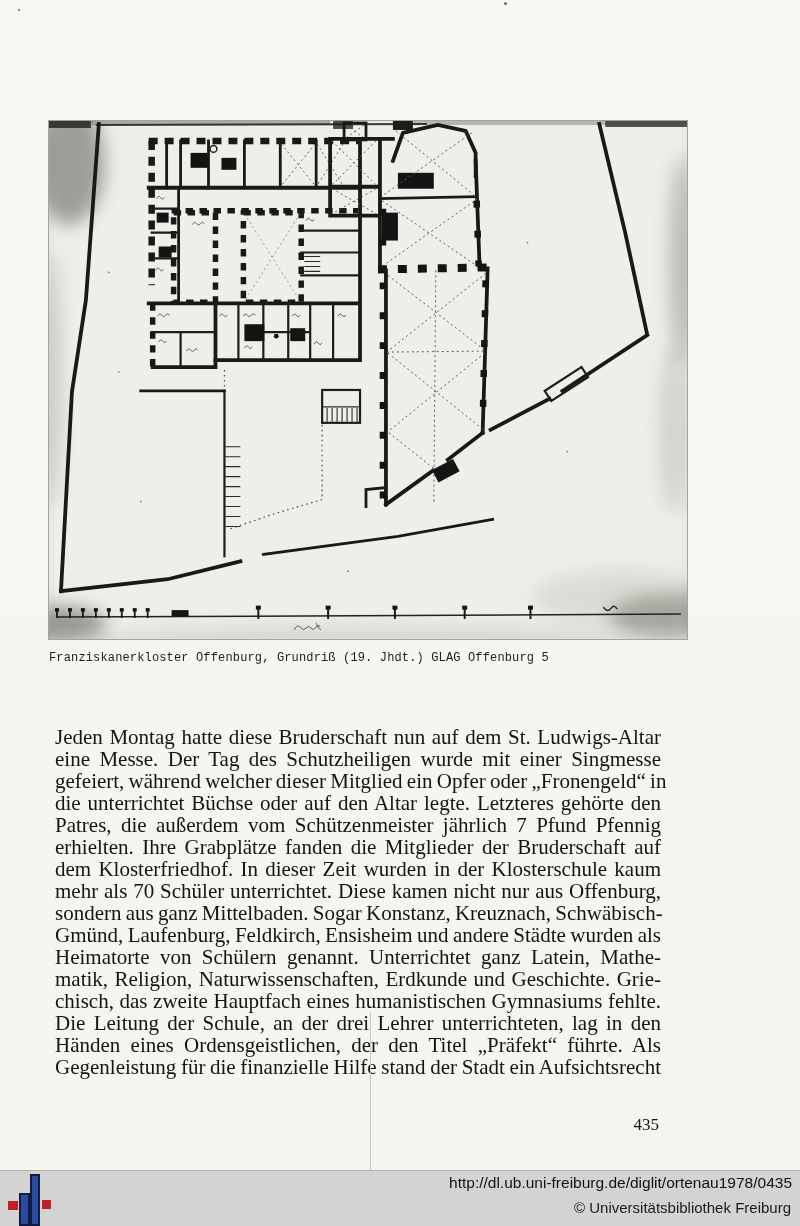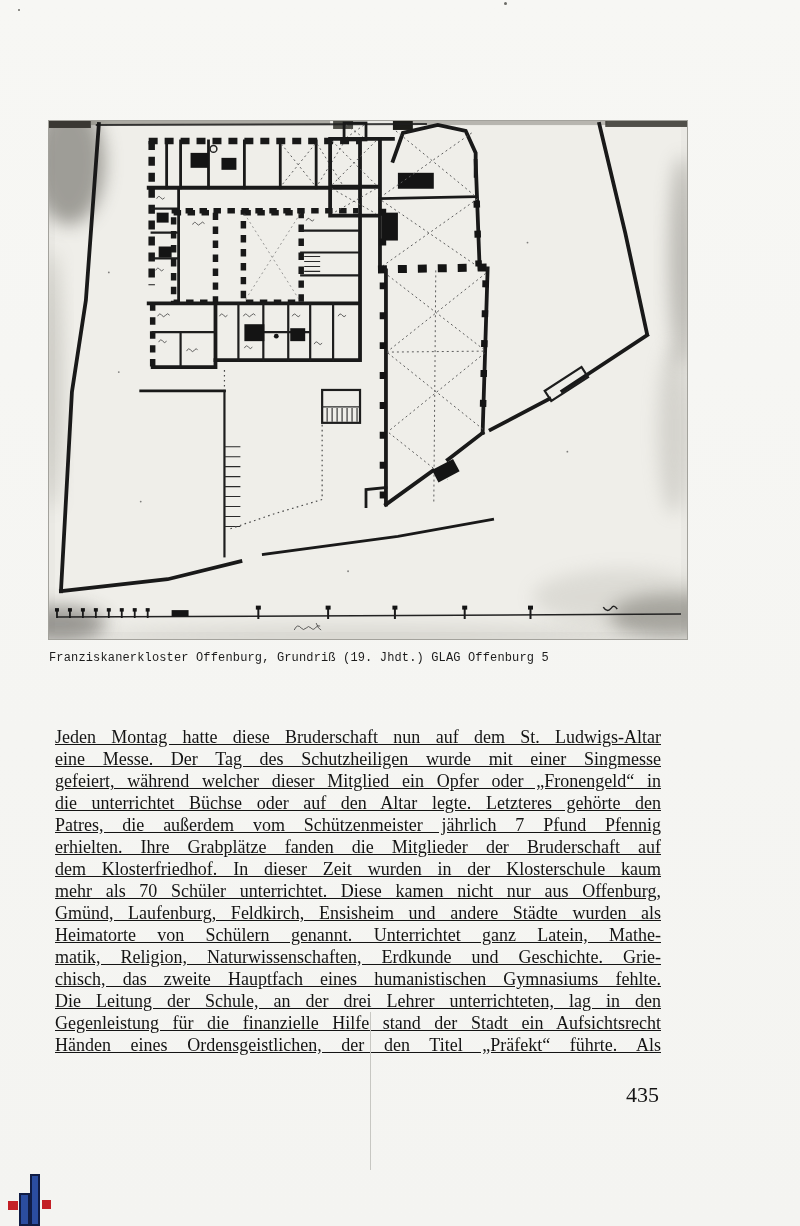--- a/index.html
+++ b/index.html
@@ -7,24 +7,24 @@
   .page{position:absolute;inset:0;background:linear-gradient(180deg,#f7f7f4 0%,#f5f5f2 60%,#f4f4f1 100%);}
   .speck{position:absolute;background:#6b6b66;border-radius:50%;}
 
   .photo{position:absolute;left:48px;top:120px;width:640px;height:520px;background:#eae9e4;
          border:1px solid #a3a29c;box-sizing:border-box;box-shadow:inset 0 0 10px rgba(40,38,32,.28);}
   .photo svg{display:block;width:100%;height:100%;}
 
   .caption{position:absolute;left:49px;top:651px;font-size:12px;color:#1c1c1c;letter-spacing:.15px;white-space:nowrap;font-family:Liberation Mono, monospace;}
 
   .bodytext{position:absolute;left:55px;top:726px;width:606px;color:#141414;}
-  .bodytext .ln{font-size:18px;line-height:22px;height:22px;text-align:justify;text-align-last:justify;
-                word-spacing:-1px;white-space:nowrap;overflow:visible;text-decoration:underline;}
-
-  .pagenum{position:absolute;top:1082px;right:141px;font-size:22px;color:#141414;margin-left:6px;}
+  .bodytext .ln{font-size:21px;line-height:22px;height:22px;text-align:justify;text-align-last:justify;
+                word-spacing:-1px;white-space:nowrap;overflow:visible;}
+
+  .pagenum{position:absolute;top:1115px;right:141px;font-size:17px;color:#141414;margin-left:6px;}
 
   .foldline{position:absolute;left:370px;top:1012px;width:1px;height:158px;background:#c7c7c2;}
 
   .footer{position:absolute;left:0;top:1170px;width:800px;height:56px;background:#d3d3d1;border-top:1px solid #b3b3b1;box-sizing:border-box;}
   .footer .url{position:absolute;right:8px;top:3px;font-family:"Liberation Sans",sans-serif;font-size:15.5px;color:#121212;}
   .footer .copy{position:absolute;right:9px;top:28px;font-family:"Liberation Sans",sans-serif;font-size:15px;color:#1a1a1a;}
 
   .logo{position:absolute;left:0;top:1172px;width:60px;height:54px;}
   .logo .red-l{position:absolute;left:8px;top:29px;width:10px;height:9px;background:#c32026;}
   .logo .blue-s{position:absolute;left:19px;top:21px;width:7px;height:29px;background:#2b4da0;border:2px solid #101c44;}
@@ -195,33 +195,38 @@
 
   <div class="bodytext">
     <div class="ln">Jeden Montag hatte diese Bruderschaft nun auf dem St. Ludwigs-Altar</div>
     <div class="ln">eine Messe. Der Tag des Schutzheiligen wurde mit einer Singmesse</div>
     <div class="ln">gefeiert, während welcher dieser Mitglied ein Opfer oder „Fronengeld“ in</div>
     <div class="ln">die unterrichtet Büchse oder auf den Altar legte. Letzteres gehörte den</div>
     <div class="ln">Patres, die außerdem vom Schützenmeister jährlich 7 Pfund Pfennig</div>
     <div class="ln">erhielten. Ihre Grabplätze fanden die Mitglieder der Bruderschaft auf</div>
     <div class="ln">dem Klosterfriedhof. In dieser Zeit wurden in der Klosterschule kaum</div>
     <div class="ln">mehr als 70 Schüler unterrichtet. Diese kamen nicht nur aus Offenburg,</div>
+    <div class="ln">sondern aus ganz Mittelbaden. Sogar Konstanz, Kreuznach, Schwäbisch-</div>
     <div class="ln">Gmünd, Laufenburg, Feldkirch, Ensisheim und andere Städte wurden als</div>
     <div class="ln">Heimatorte von Schülern genannt. Unterrichtet ganz Latein, Mathe-</div>
     <div class="ln">matik, Religion, Naturwissenschaften, Erdkunde und Geschichte. Grie-</div>
     <div class="ln">chisch, das zweite Hauptfach eines humanistischen Gymnasiums fehlte.</div>
     <div class="ln">Die Leitung der Schule, an der drei Lehrer unterrichteten, lag in den</div>
+    <div class="ln">Händen eines Ordensgeistlichen, der den Titel „Präfekt“ führte. Als</div>
     <div class="ln">Gegenleistung für die finanzielle Hilfe stand der Stadt ein Aufsichtsrecht</div>
-    <div class="ln">Händen eines Ordensgeistlichen, der den Titel „Präfekt“ führte. Als</div>
   </div>
 
   <div class="pagenum">435</div>
 
   <div class="foldline"></div>
 
+  <div class="footer">
+    <div class="url">http://dl.ub.uni-freiburg.de/diglit/ortenau1978/0435</div>
+    <div class="copy">© Universitätsbibliothek Freiburg</div>
+  </div>
 
   <div class="logo">
     <div class="red-l"></div>
     <div class="blue-s"></div>
     <div class="blue-t"></div>
     <div class="red-r"></div>
   </div>
 
 </div>
 

